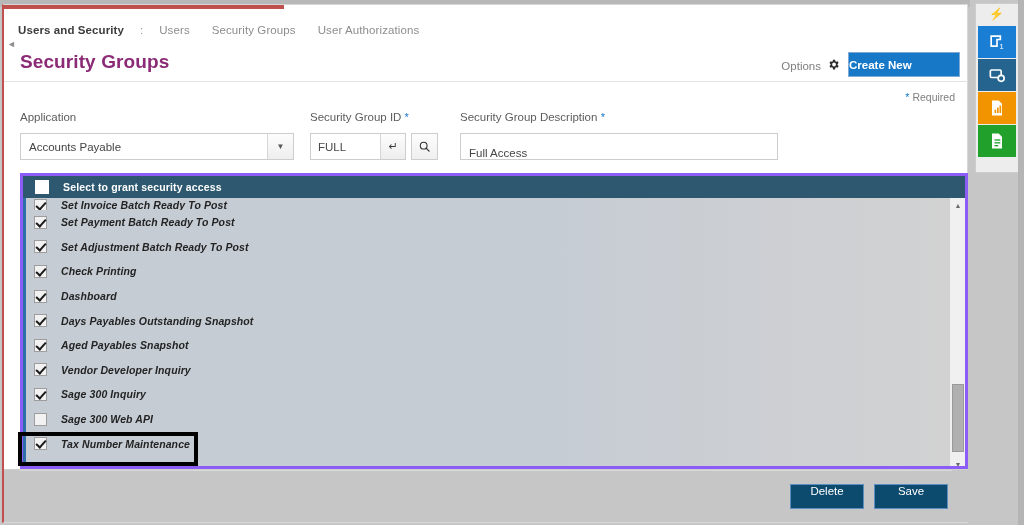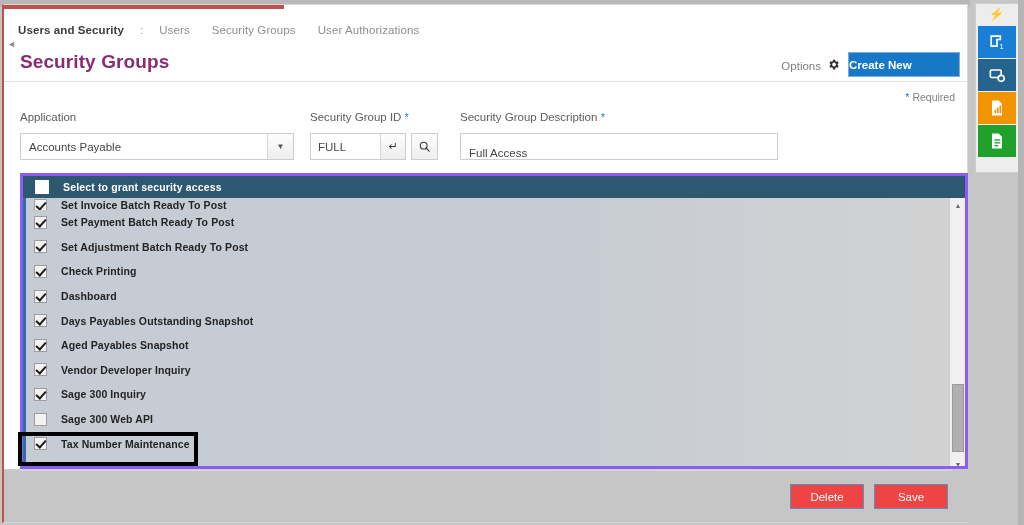--- a/index.html
+++ b/index.html
@@ -159,20 +159,21 @@
   }
   .grid-header .hdr-label {
     margin-left: 14px; font-size: 10.5px; font-weight: bold; color: #ffffff;
     letter-spacing: .15px;
   }
 
   .grid-body {
     position: relative;
     height: 273px;
     background: linear-gradient(to right, #c6ccd4 0%, #c6ccd4 55%, #d2d2d2 100%);
+    font-style: italic;
   }
   .grid-body::before {
     content: ""; position: absolute; left: 0; top: 0; bottom: 0; width: 3px;
     background: #2f6ea8;
   }
 
   .row {
     position: relative;
     height: 24.6px;
     display: flex; align-items: center;
@@ -237,24 +238,24 @@
     background: #c6c6c6;
     border-top: 1px solid #cfcfcf;
   }
   .footer .sep {
     position: absolute; left: 16px; top: 0px; width: 932px; height: 1px;
     background: #d8d8d8;
   }
   .btn-foot {
     position: absolute; top: 14px;
     width: 74px; height: 25px;
-    background: #ef4444;
+    background: #0c4a6e;
     border: 1px solid #5c8ec2;
     color: #ffffff; font-size: 11.5px;
-    display: flex; align-items: center; justify-content: center;
+    display: flex; align-items: flex-start; justify-content: center;
     cursor: pointer;
   }
   .btn-delete { right: 104px; }
   .btn-save { right: 20px; }
 
   
   .rail {
     position: absolute; right: 0; top: 0;
     width: 54px; height: 525px;
     background: #c6c6c6;

